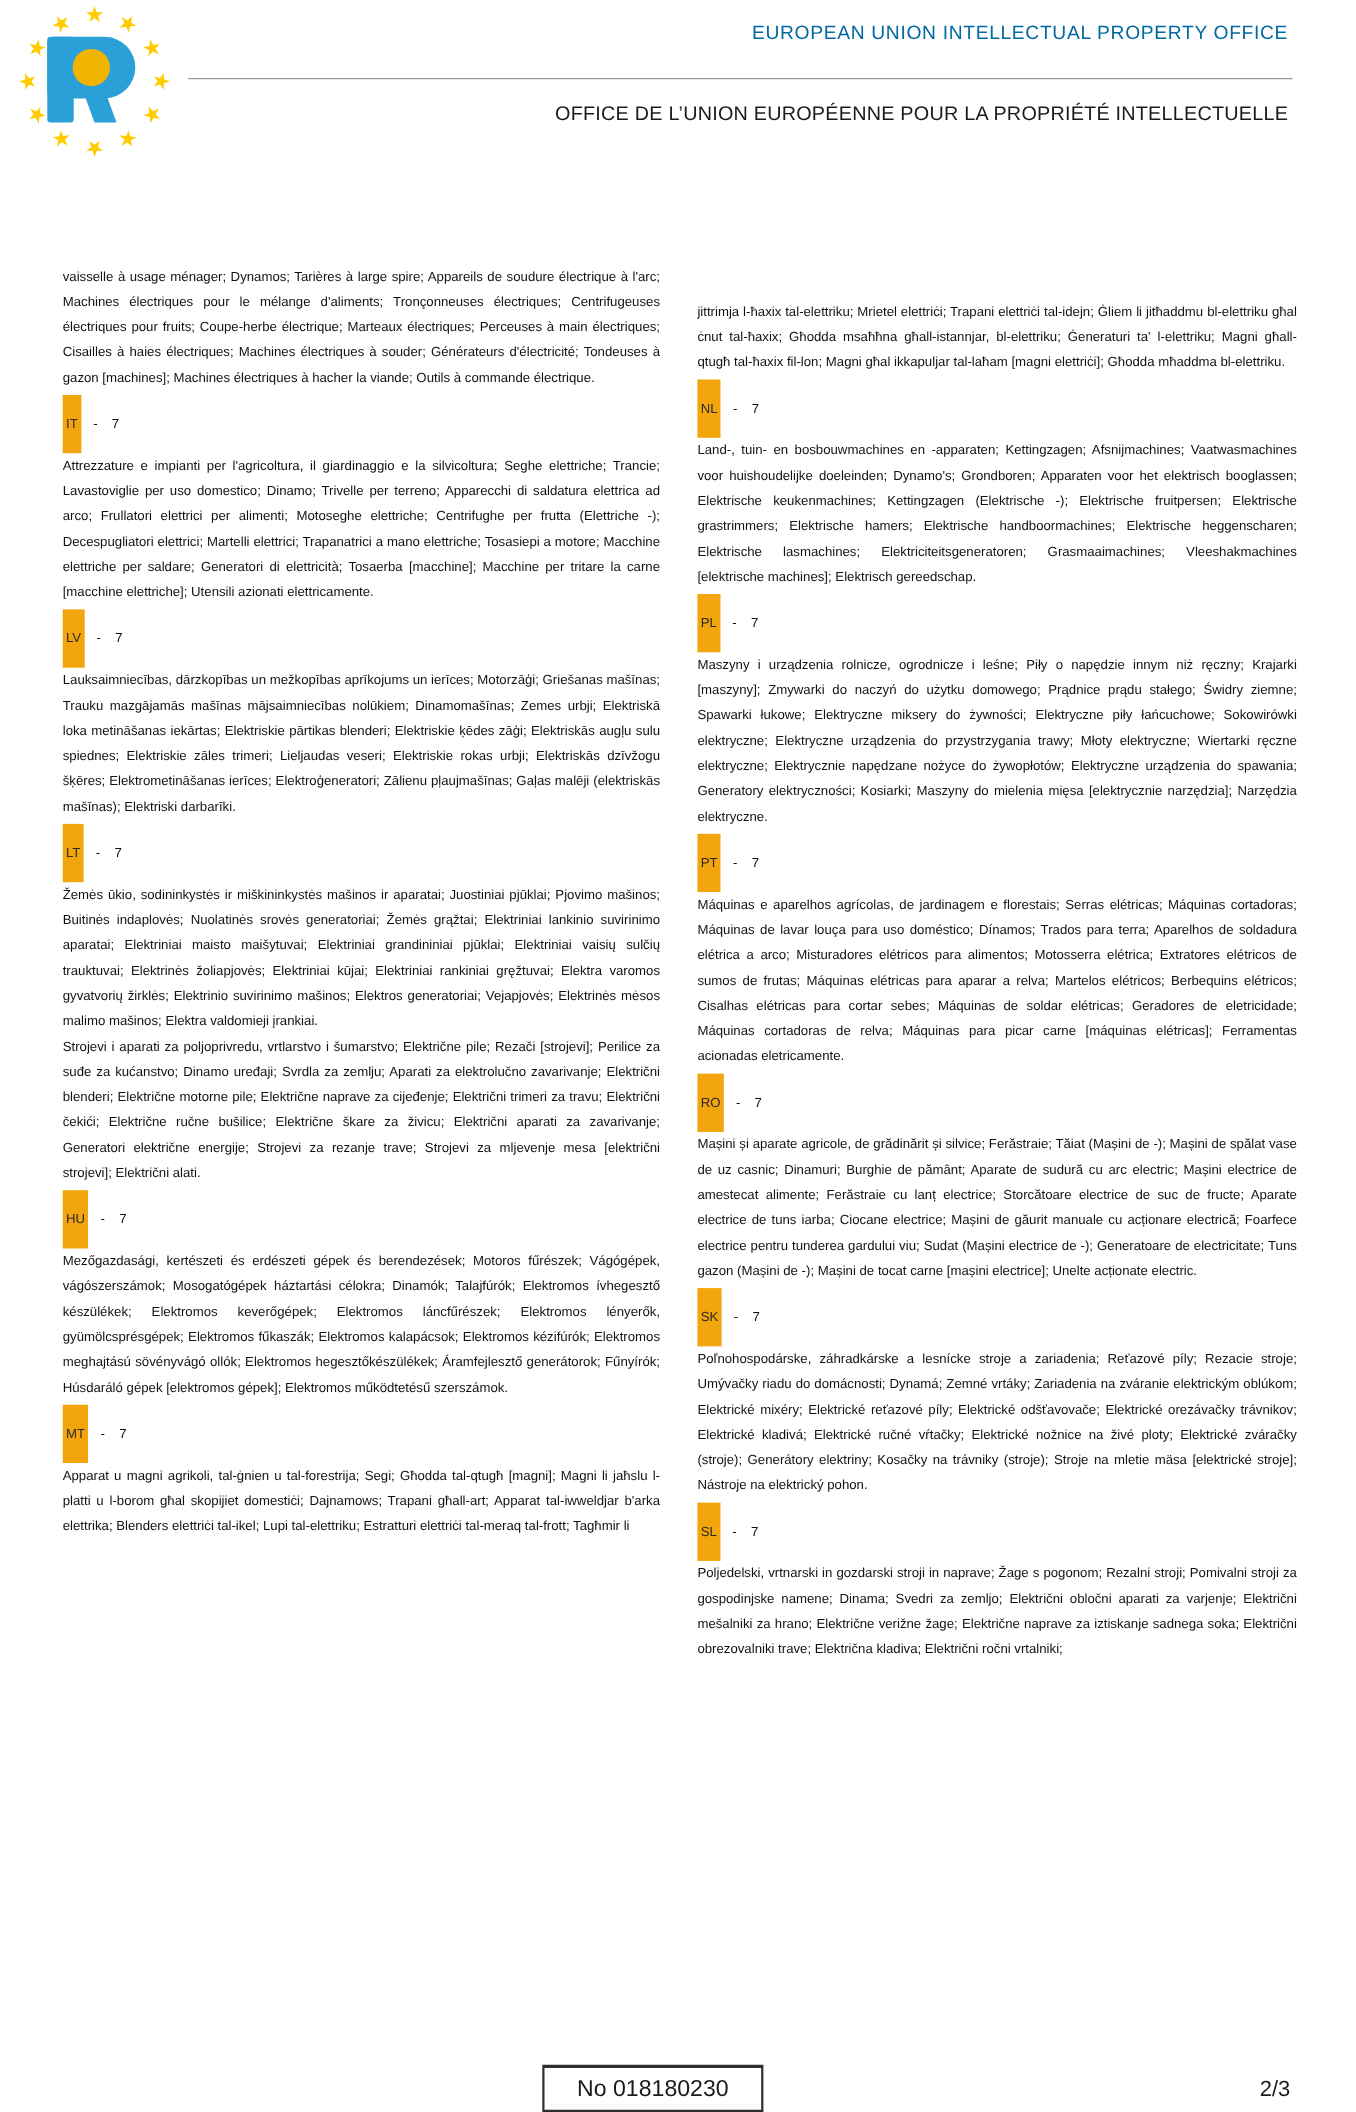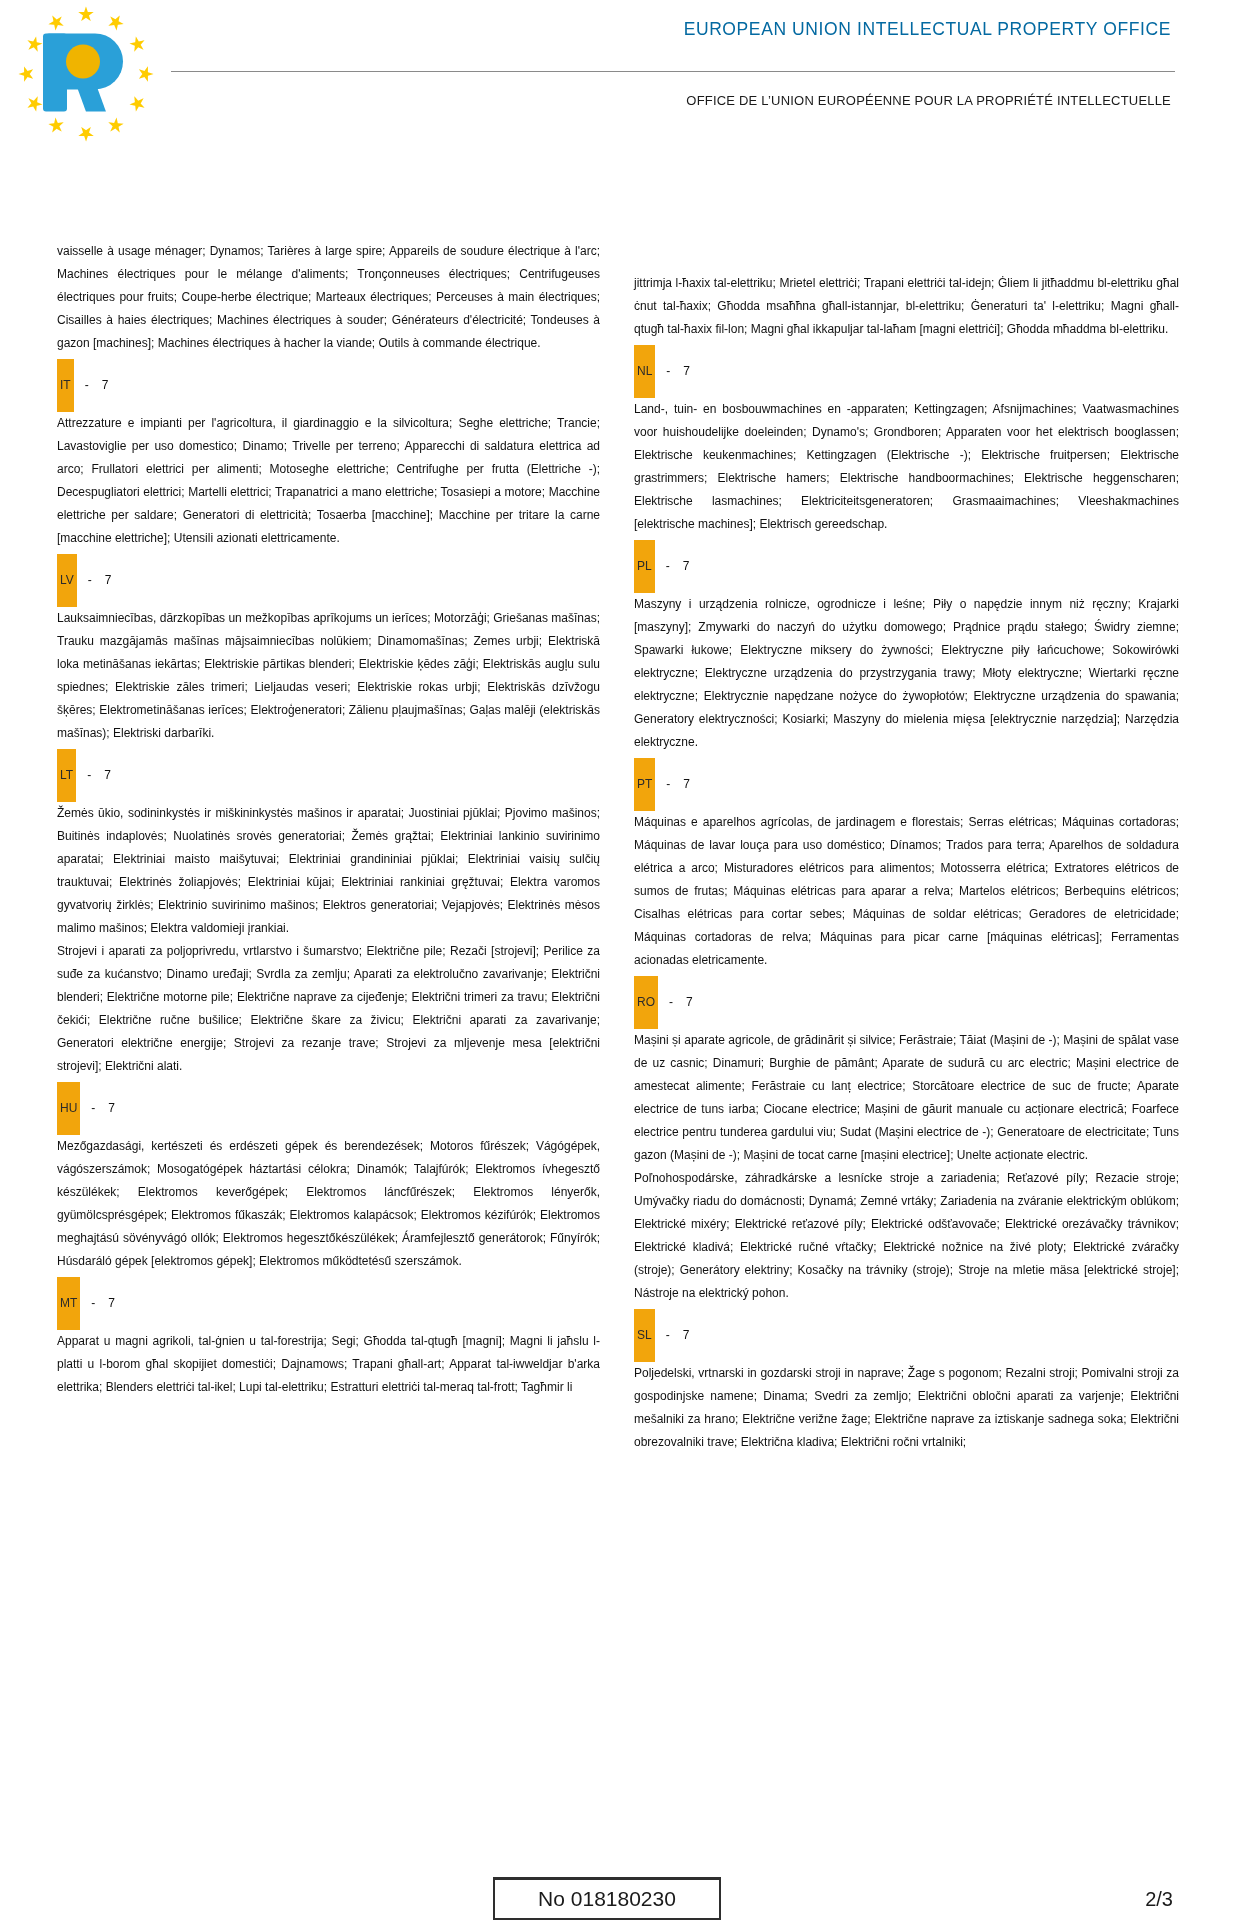--- a/index.html
+++ b/index.html
@@ -16,34 +16,34 @@
   .r-mark{position:absolute;left:50%;top:50%;width:86px;height:78px;transform:translate(-50%,-52%);}
   .r-bowl{position:absolute;left:0;top:0;width:80px;height:56px;background:#2AA0D8;border-radius:6px 28px 28px 6px;}
   .r-stem{position:absolute;left:0;top:0;width:24px;height:78px;background:#2AA0D8;border-radius:3px;}
   .r-leg{position:absolute;left:36px;top:40px;width:20px;height:38px;background:#2AA0D8;transform:skewX(20deg);}
   .r-dot{position:absolute;left:23px;top:11px;width:34px;height:34px;background:#F0B400;border-radius:50%;}
 
   .h-line1{position:absolute;top:19px;left:220px;right:62px;text-align:right;
            font-size:17.5px;letter-spacing:0.6px;color:#0369a1;}
   .header-rule{position:absolute;top:71px;left:171px;right:58px;border-top:1.5px solid #8a8a8a;height:0;}
   .h-line2{position:absolute;top:93px;left:220px;right:62px;text-align:right;
-           font-size:13px;letter-spacing:0.2px;color:#1a1a1a;}
+           font-size:18px;letter-spacing:0.2px;color:#1a1a1a;}
 
   
   .col{position:absolute;top:240px;font-size:12px;line-height:23px;text-align:justify;color:#111;}
   .col-left{left:57px;width:543px;}
   .col-right{left:634px;width:545px;margin-top:32px;}
   .sec-text{margin:0;}
   .sec-head{margin:4px 0 0 0;line-height:23px;white-space:nowrap;}
   .code{display:inline-block;background:#F2A50C;color:#2b2b2b;padding:16px 3px;line-height:21px;}
   .dash{margin:0 13px 0 11px;}
   .num{}
 
   
-  .footer-box{position:absolute;left:493px;top:1877px;width:228px;height:43px;box-sizing:border-box;
+  .footer-box{position:absolute;left:493px;top:1877px;width:201px;height:43px;box-sizing:border-box;
               border:2px solid #2e2e2e;border-top-width:3px;background:#fff;text-align:center;}
   .footer-num{display:inline-block;margin-top:7px;font-size:21px;color:#1a1a1a;}
   .page-indicator{position:absolute;right:60px;top:1888px;font-size:20px;color:#1a1a1a;}
 </style>
 </head>
 <body>
 
 <div class="page">
 
   <div class="logo">
@@ -113,20 +113,21 @@
       </div>
       <div class="sec">
         <div class="sec-head"><span class="code">PT</span><span class="dash">-</span><span class="num">7</span></div>
         <p class="sec-text">Máquinas e aparelhos agrícolas, de jardinagem e florestais; Serras elétricas; Máquinas cortadoras; Máquinas de lavar louça para uso doméstico; Dínamos; Trados para terra; Aparelhos de soldadura elétrica a arco; Misturadores elétricos para alimentos; Motosserra elétrica; Extratores elétricos de sumos de frutas; Máquinas elétricas para aparar a relva; Martelos elétricos; Berbequins elétricos; Cisalhas elétricas para cortar sebes; Máquinas de soldar elétricas; Geradores de eletricidade; Máquinas cortadoras de relva; Máquinas para picar carne [máquinas elétricas]; Ferramentas acionadas eletricamente.</p>
       </div>
       <div class="sec">
         <div class="sec-head"><span class="code">RO</span><span class="dash">-</span><span class="num">7</span></div>
         <p class="sec-text">Mașini și aparate agricole, de grădinărit și silvice; Ferăstraie; Tăiat (Mașini de -); Mașini de spălat vase de uz casnic; Dinamuri; Burghie de pământ; Aparate de sudură cu arc electric; Mașini electrice de amestecat alimente; Ferăstraie cu lanț electrice; Storcătoare electrice de suc de fructe; Aparate electrice de tuns iarba; Ciocane electrice; Mașini de găurit manuale cu acționare electrică; Foarfece electrice pentru tunderea gardului viu; Sudat (Mașini electrice de -); Generatoare de electricitate; Tuns gazon (Mașini de -); Mașini de tocat carne [mașini electrice]; Unelte acționate electric.</p>
       </div>
       <div class="sec">
+        <div class="sec-head"><span class="code">SK</span><span class="dash">-</span><span class="num">7</span></div>
         <p class="sec-text">Poľnohospodárske, záhradkárske a lesnícke stroje a zariadenia; Reťazové píly; Rezacie stroje; Umývačky riadu do domácnosti; Dynamá; Zemné vrtáky; Zariadenia na zváranie elektrickým oblúkom; Elektrické mixéry; Elektrické reťazové píly; Elektrické odšťavovače; Elektrické orezávačky trávnikov; Elektrické kladivá; Elektrické ručné vŕtačky; Elektrické nožnice na živé ploty; Elektrické zváračky (stroje); Generátory elektriny; Kosačky na trávniky (stroje); Stroje na mletie mäsa [elektrické stroje]; Nástroje na elektrický pohon.</p>
       </div>
       <div class="sec">
         <div class="sec-head"><span class="code">SL</span><span class="dash">-</span><span class="num">7</span></div>
         <p class="sec-text">Poljedelski, vrtnarski in gozdarski stroji in naprave; Žage s pogonom; Rezalni stroji; Pomivalni stroji za gospodinjske namene; Dinama; Svedri za zemljo; Električni obločni aparati za varjenje; Električni mešalniki za hrano; Električne verižne žage; Električne naprave za iztiskanje sadnega soka; Električni obrezovalniki trave; Električna kladiva; Električni ročni vrtalniki;</p>
       </div>
     </div>
 
   <div class="footer-box">
     <span class="footer-num">No 018180230</span>

